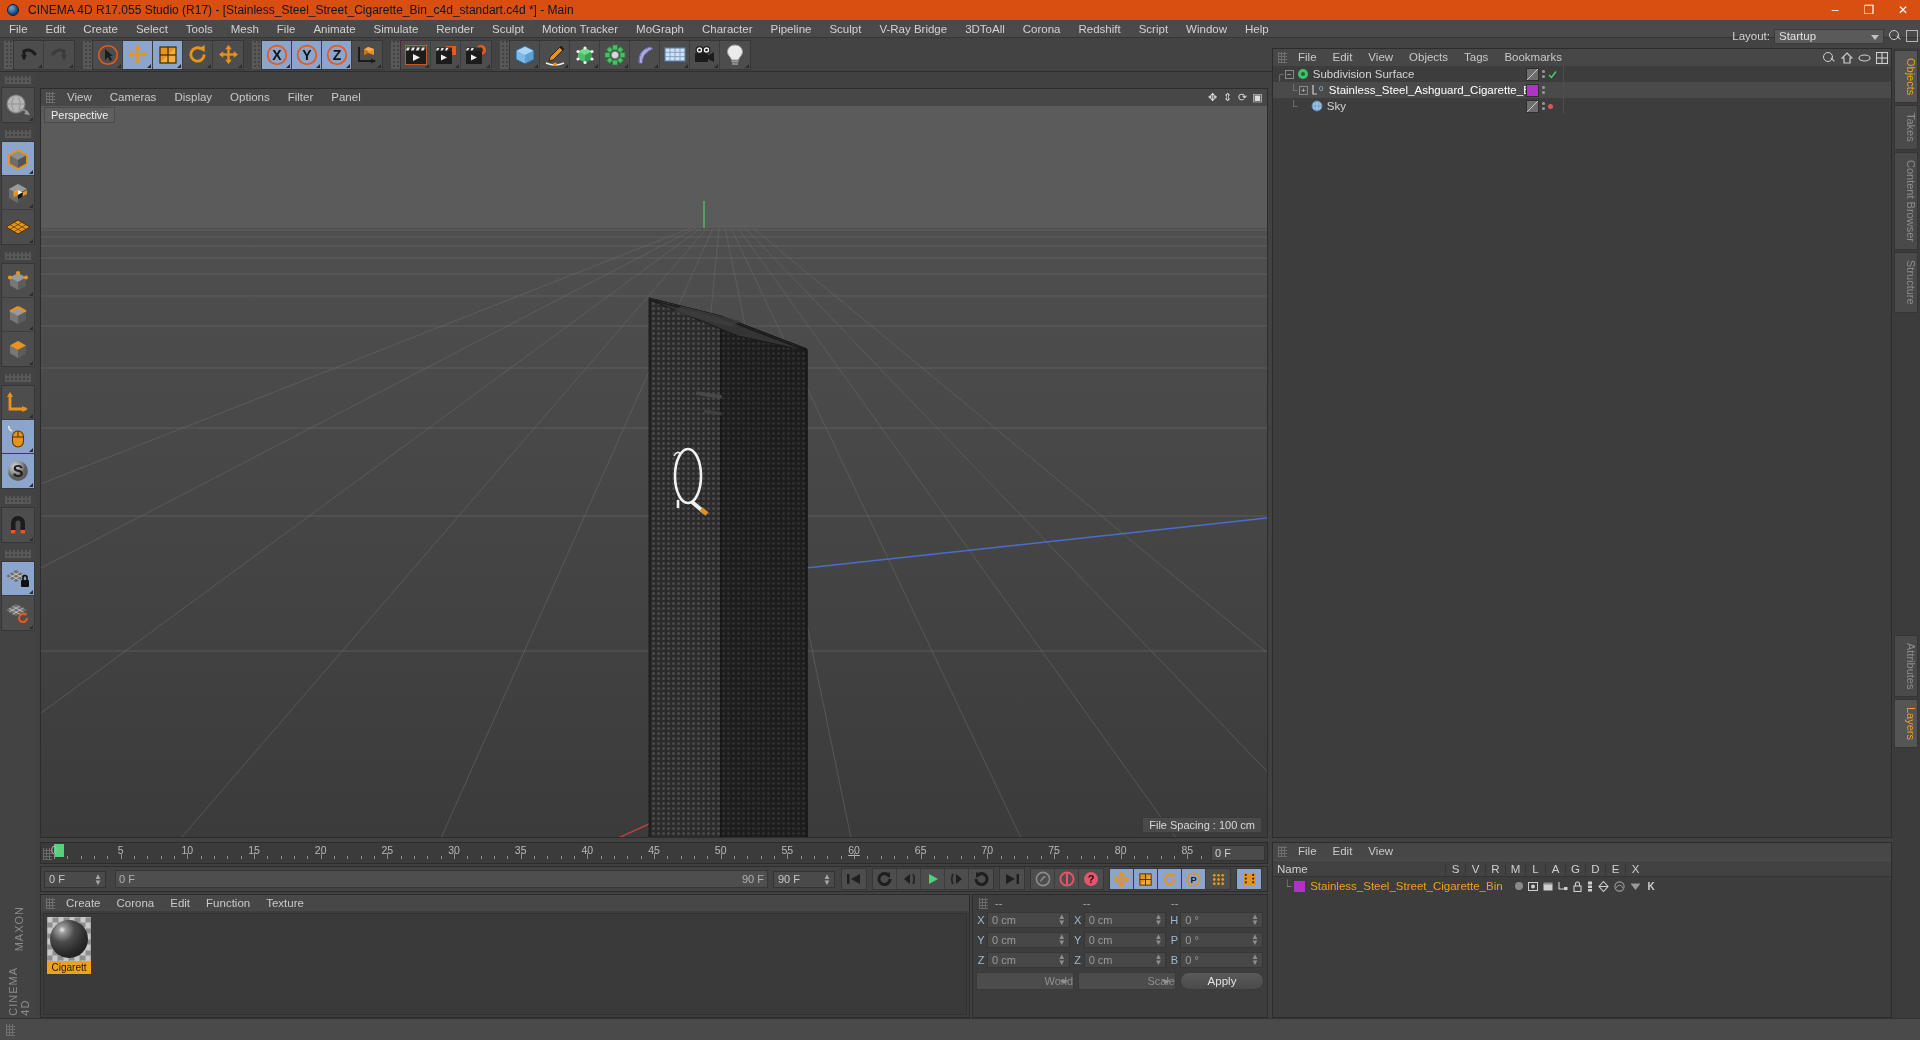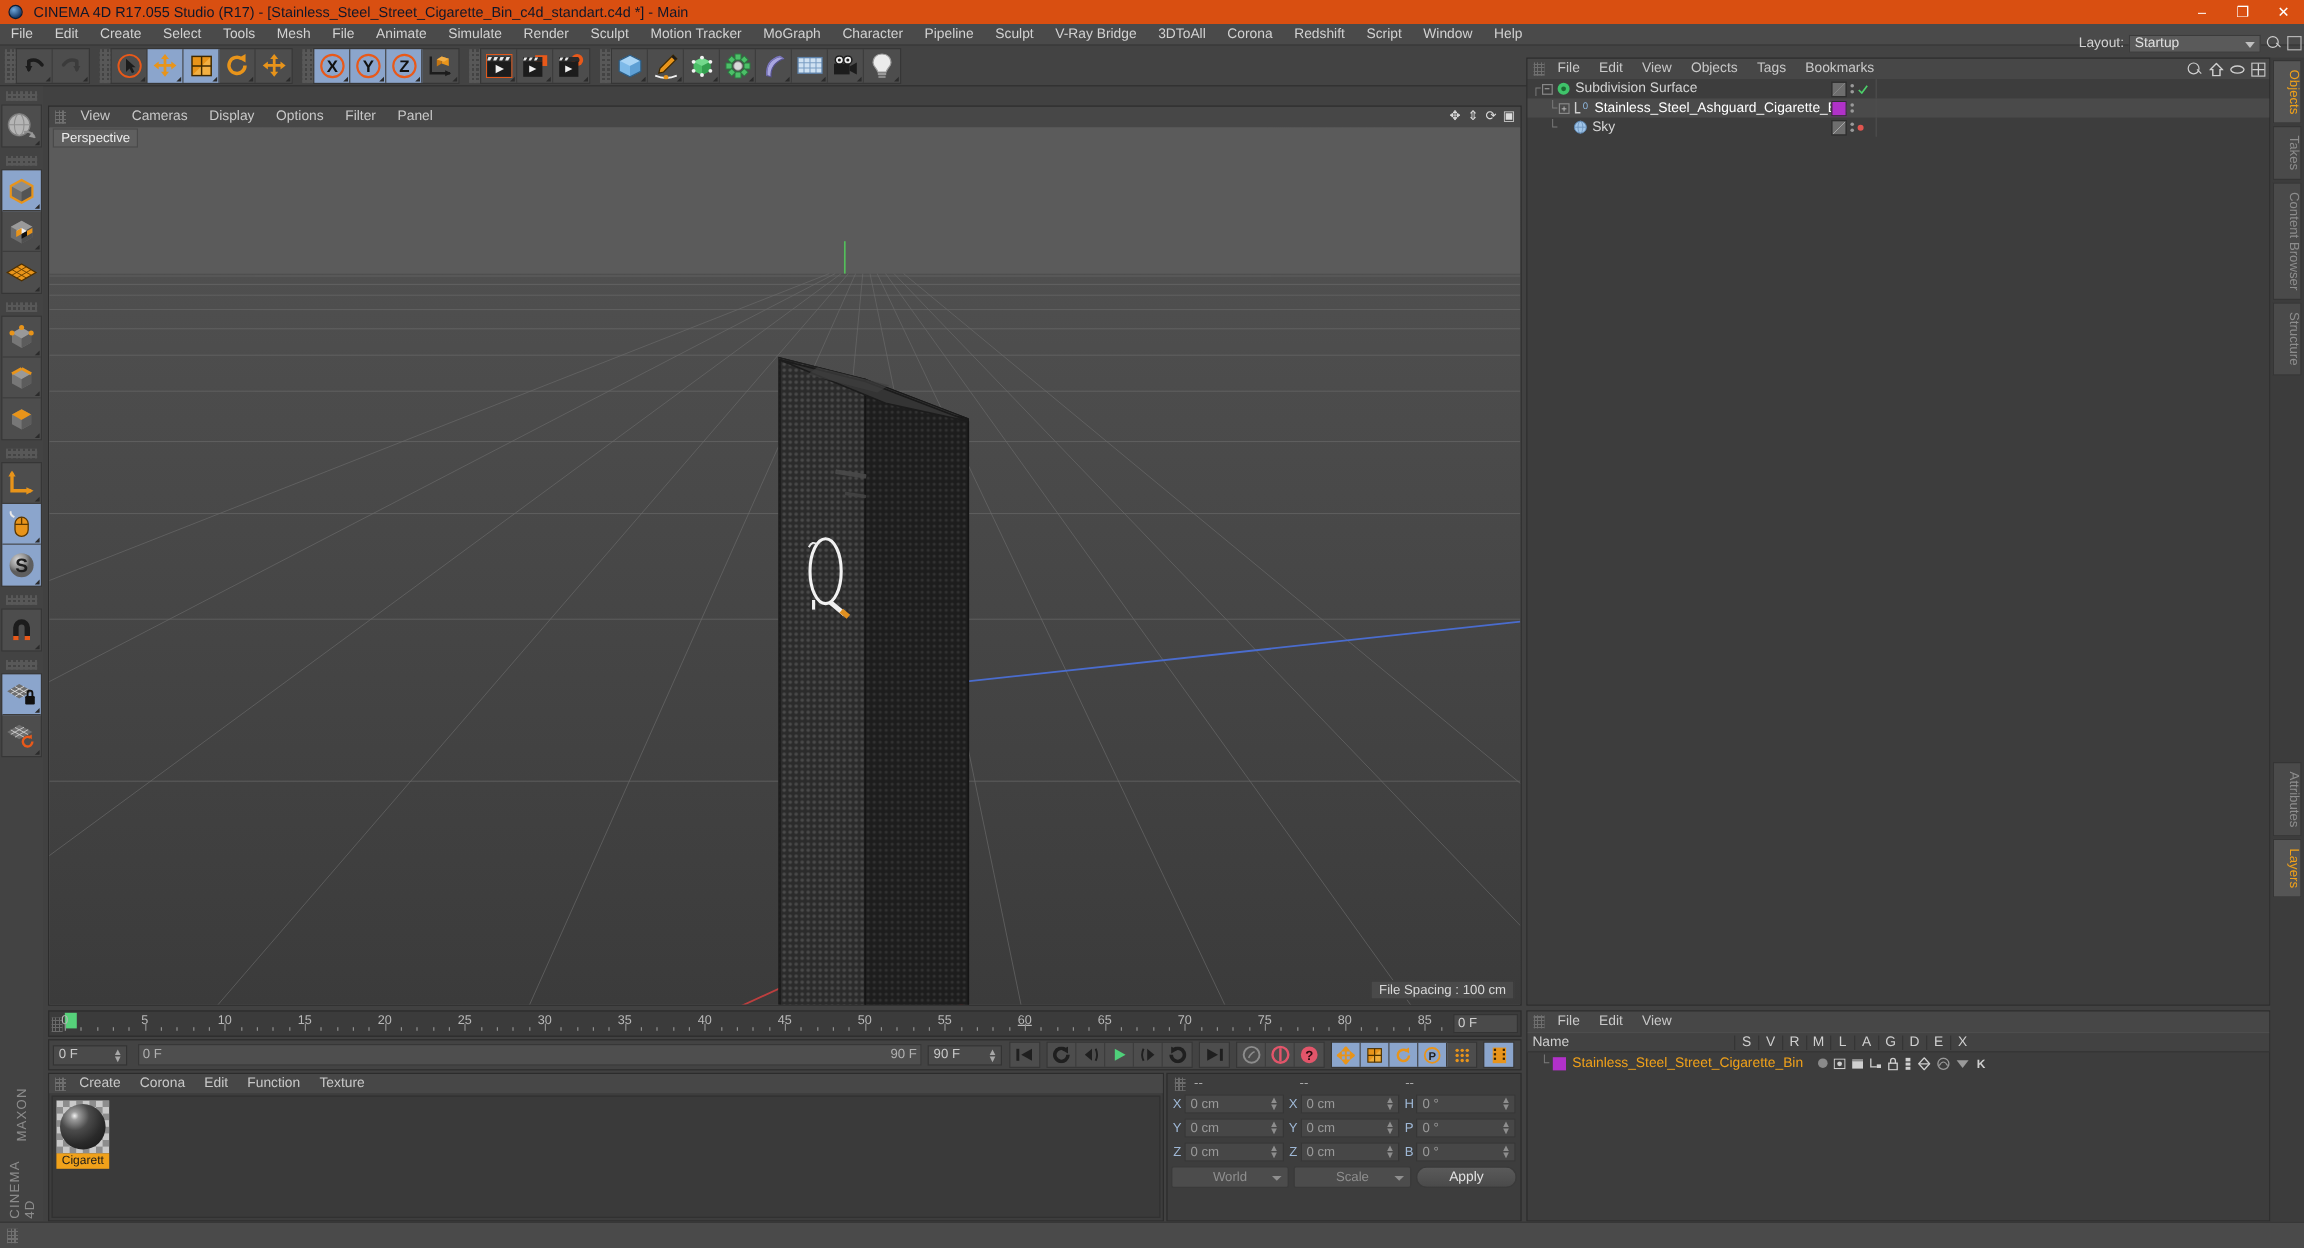--- a/index.html
+++ b/index.html
@@ -117,21 +117,21 @@
   .coords{position:absolute;left:972px;top:894px;width:296px;height:124px;background:#3d3d3d;border:1px solid #2c2c2c;}
   .co-head{height:16px;display:flex;align-items:center;padding-left:3px;gap:0;font-size:11px;color:#aaa;}
   .co-head .seg{width:88px;text-align:left;padding-left:4px;}
   .corow{display:flex;align-items:center;height:18px;margin:0 2px 2px 2px;}
   .colbl{width:12px;font-size:11px;color:#9fb8d6;text-align:center;}
   .cofield{flex:1;height:16px;background:#474747;border:1px solid #363636;font-size:11px;color:#9a9a9a;
     padding:0 4px;line-height:14px;position:relative;margin-right:2px;}
   .cofield .spin{position:absolute;right:3px;top:1px;font-size:8px;line-height:6px;color:#8e8e8e;}
   .cobtns{display:flex;align-items:center;gap:4px;margin:3px;}
   .codrop{flex:1;height:18px;background:#4c4c4c;border:1px solid #3a3a3a;font-size:11px;color:#8f8f8f;
-    text-align:center;line-height:16px;position:relative;border-radius:2px;}
+    text-align:right;line-height:16px;position:relative;border-radius:2px;}
   .codrop .arw{position:absolute;right:5px;top:7px;width:0;height:0;border-left:4px solid transparent;
     border-right:4px solid transparent;border-top:4px solid #8f8f8f;}
   .applybtn{width:84px;height:18px;background:linear-gradient(#5a5a5a,#4a4a4a);border:1px solid #3a3a3a;
     border-radius:9px;font-size:11.5px;color:#e2e2e2;text-align:center;line-height:16px;}
 
   
   .objmgr{position:absolute;left:1272px;top:48px;width:620px;height:790px;background:#3d3d3d;border:1px solid #2c2c2c;}
   .om-menu{height:17px;background:#474747;display:flex;align-items:center;padding-left:2px;position:relative;}
   .om-menu .mi{padding:0 8px;font-size:11.5px;color:#c9c9c9;line-height:17px;}
   .om-right{position:absolute;right:3px;top:2px;display:flex;gap:5px;align-items:center;}

